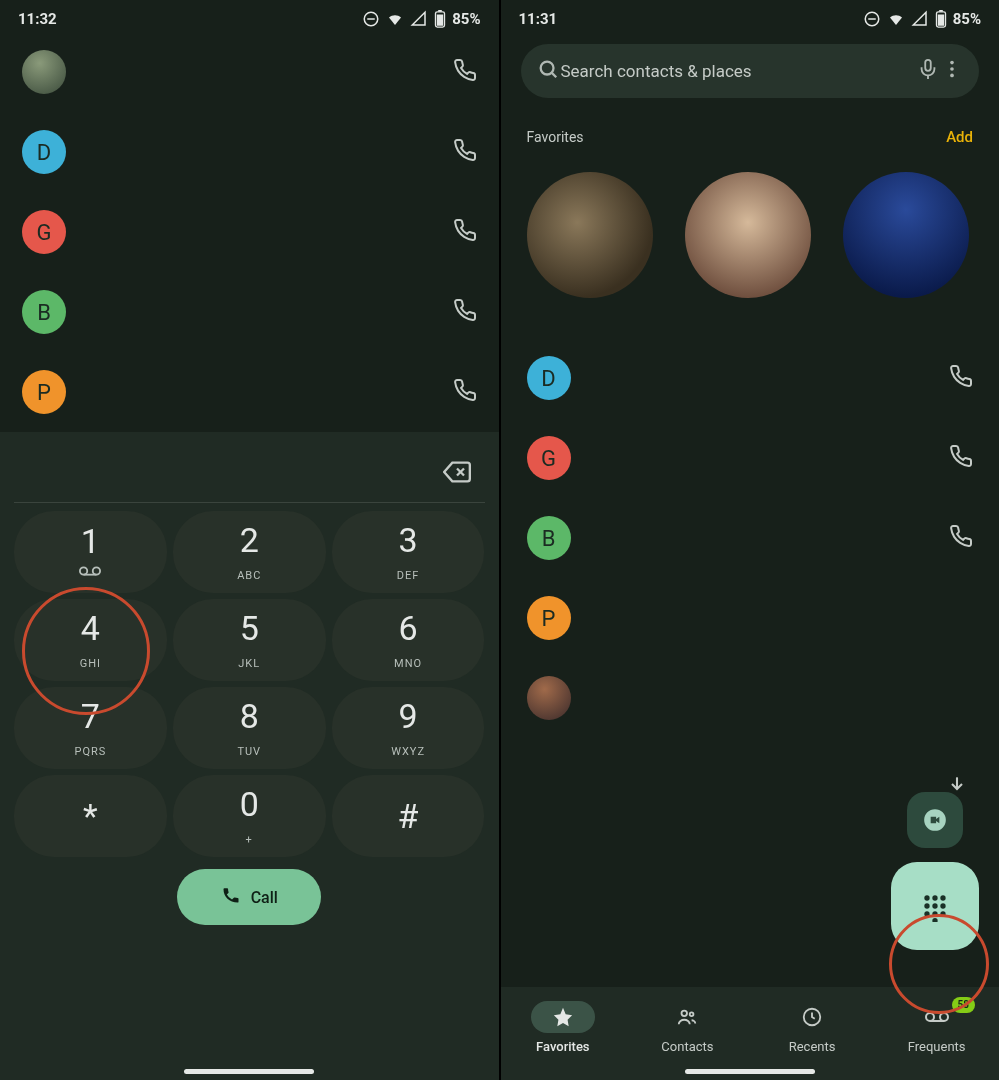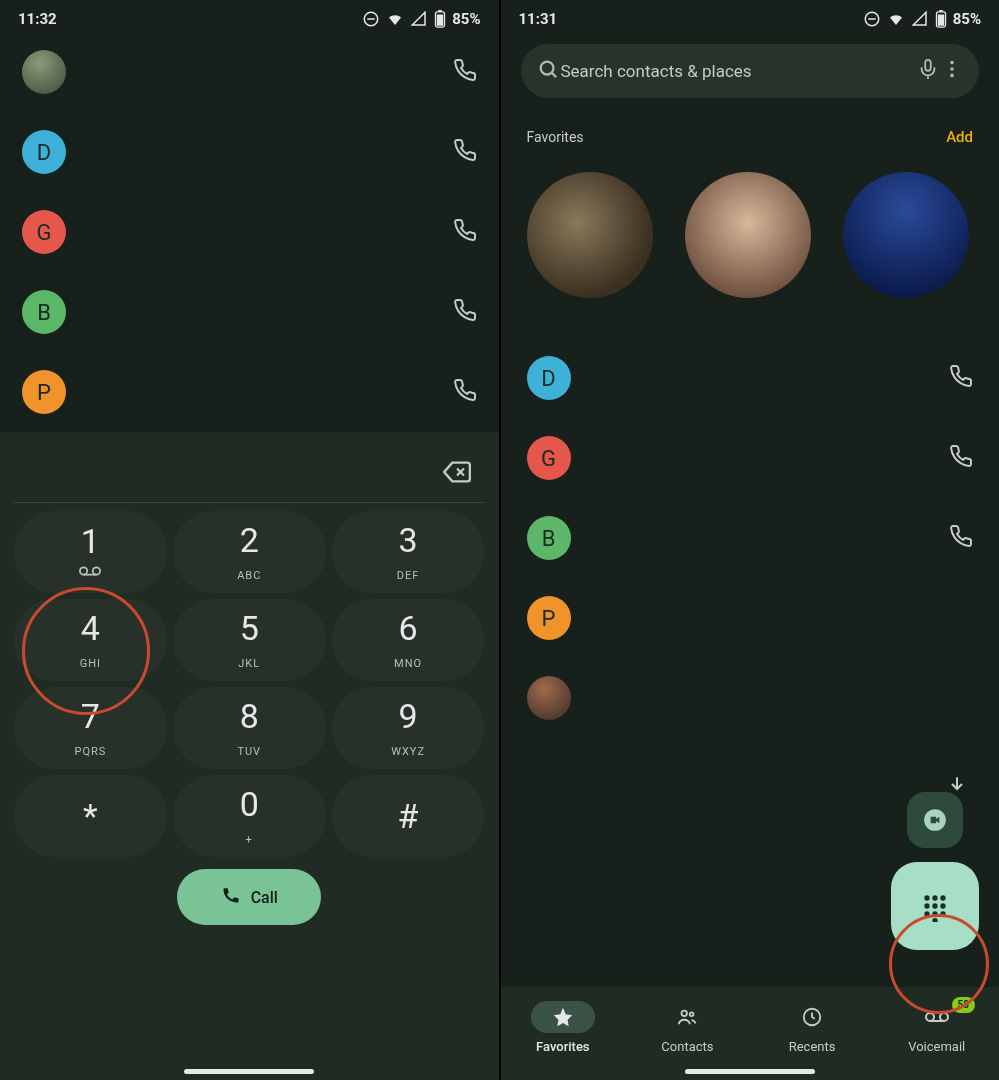--- a/index.html
+++ b/index.html
@@ -507,19 +507,19 @@
     </div>
     <div class="nav-item">
       <span class="vm-badge">58</span>
       <div class="nav-icon-wrap">
           <svg width="26" height="16" viewBox="0 0 26 14" fill="none" stroke="#c5cbc7" stroke-width="2">
             <circle cx="6" cy="7" r="4"></circle>
             <circle cx="20" cy="7" r="4"></circle>
             <line x1="6" y1="11" x2="20" y2="11"></line>
           </svg>
         </div>
-      <span>Voicemail</span>
+      <span>Frequents</span>
     </div>
   </div>
 
   <div class="home-indicator"></div>
   <div class="hl-circle hl2"></div>
 </div>
 
 </body></html>

